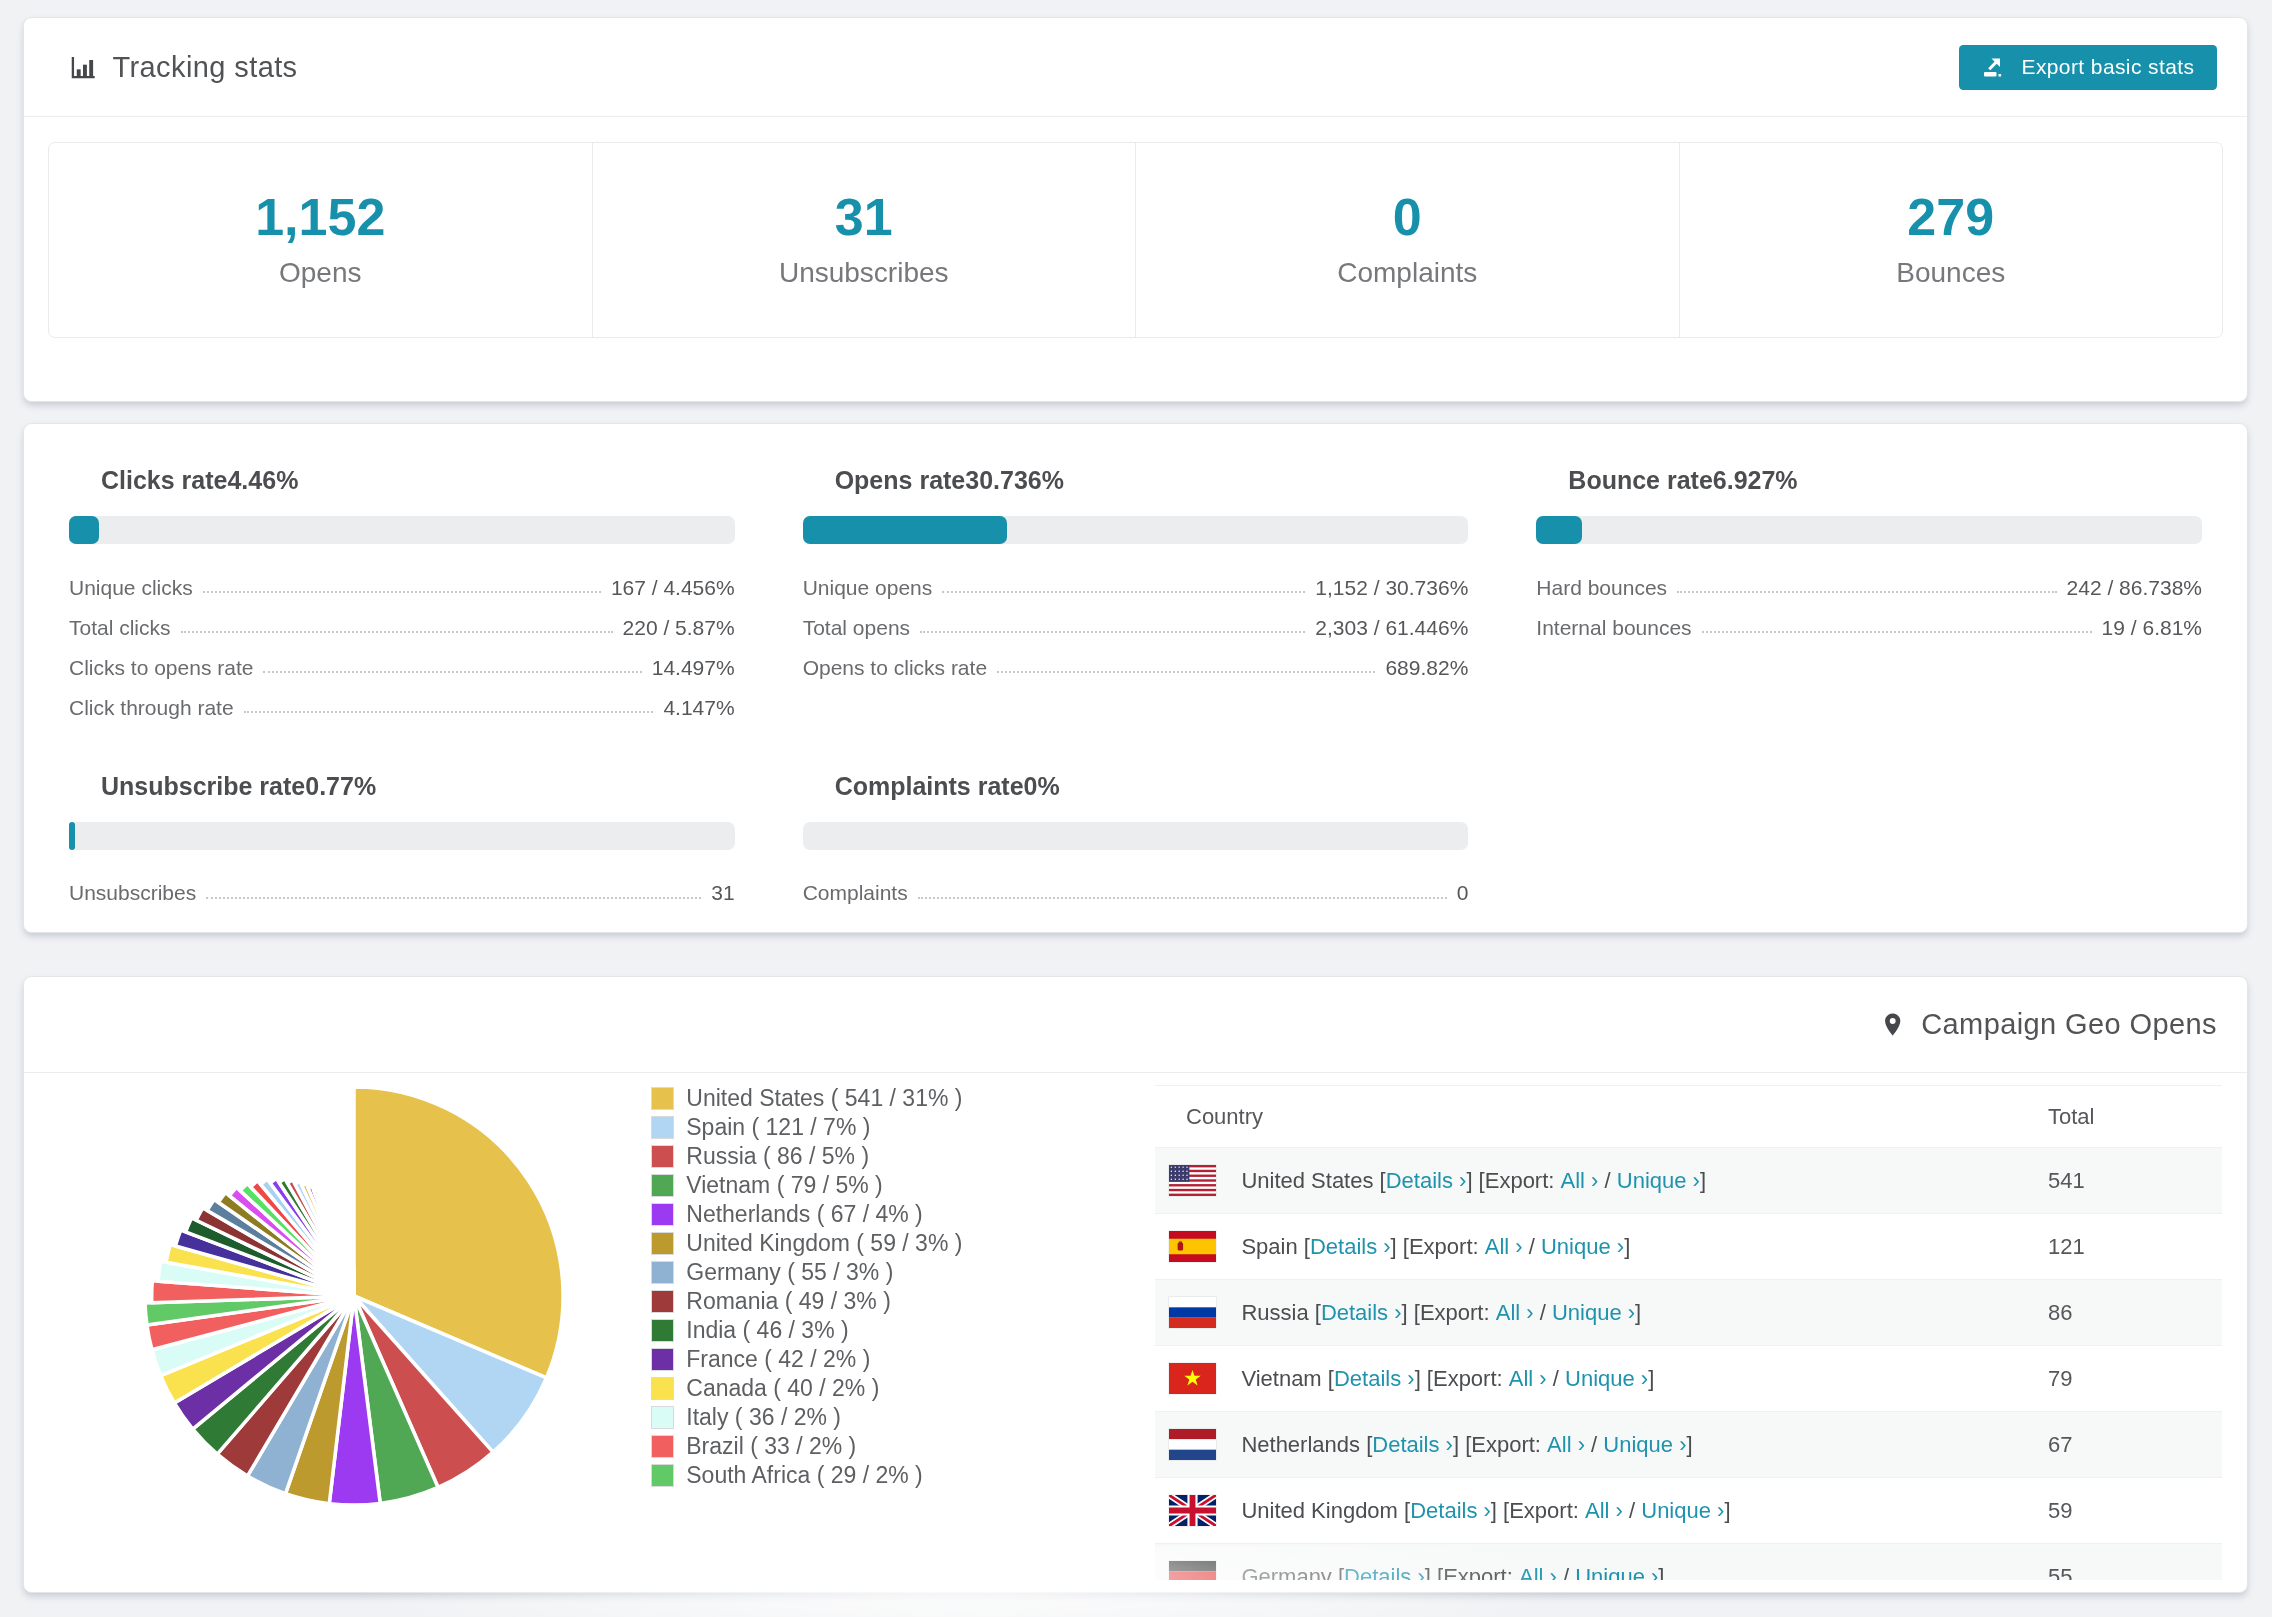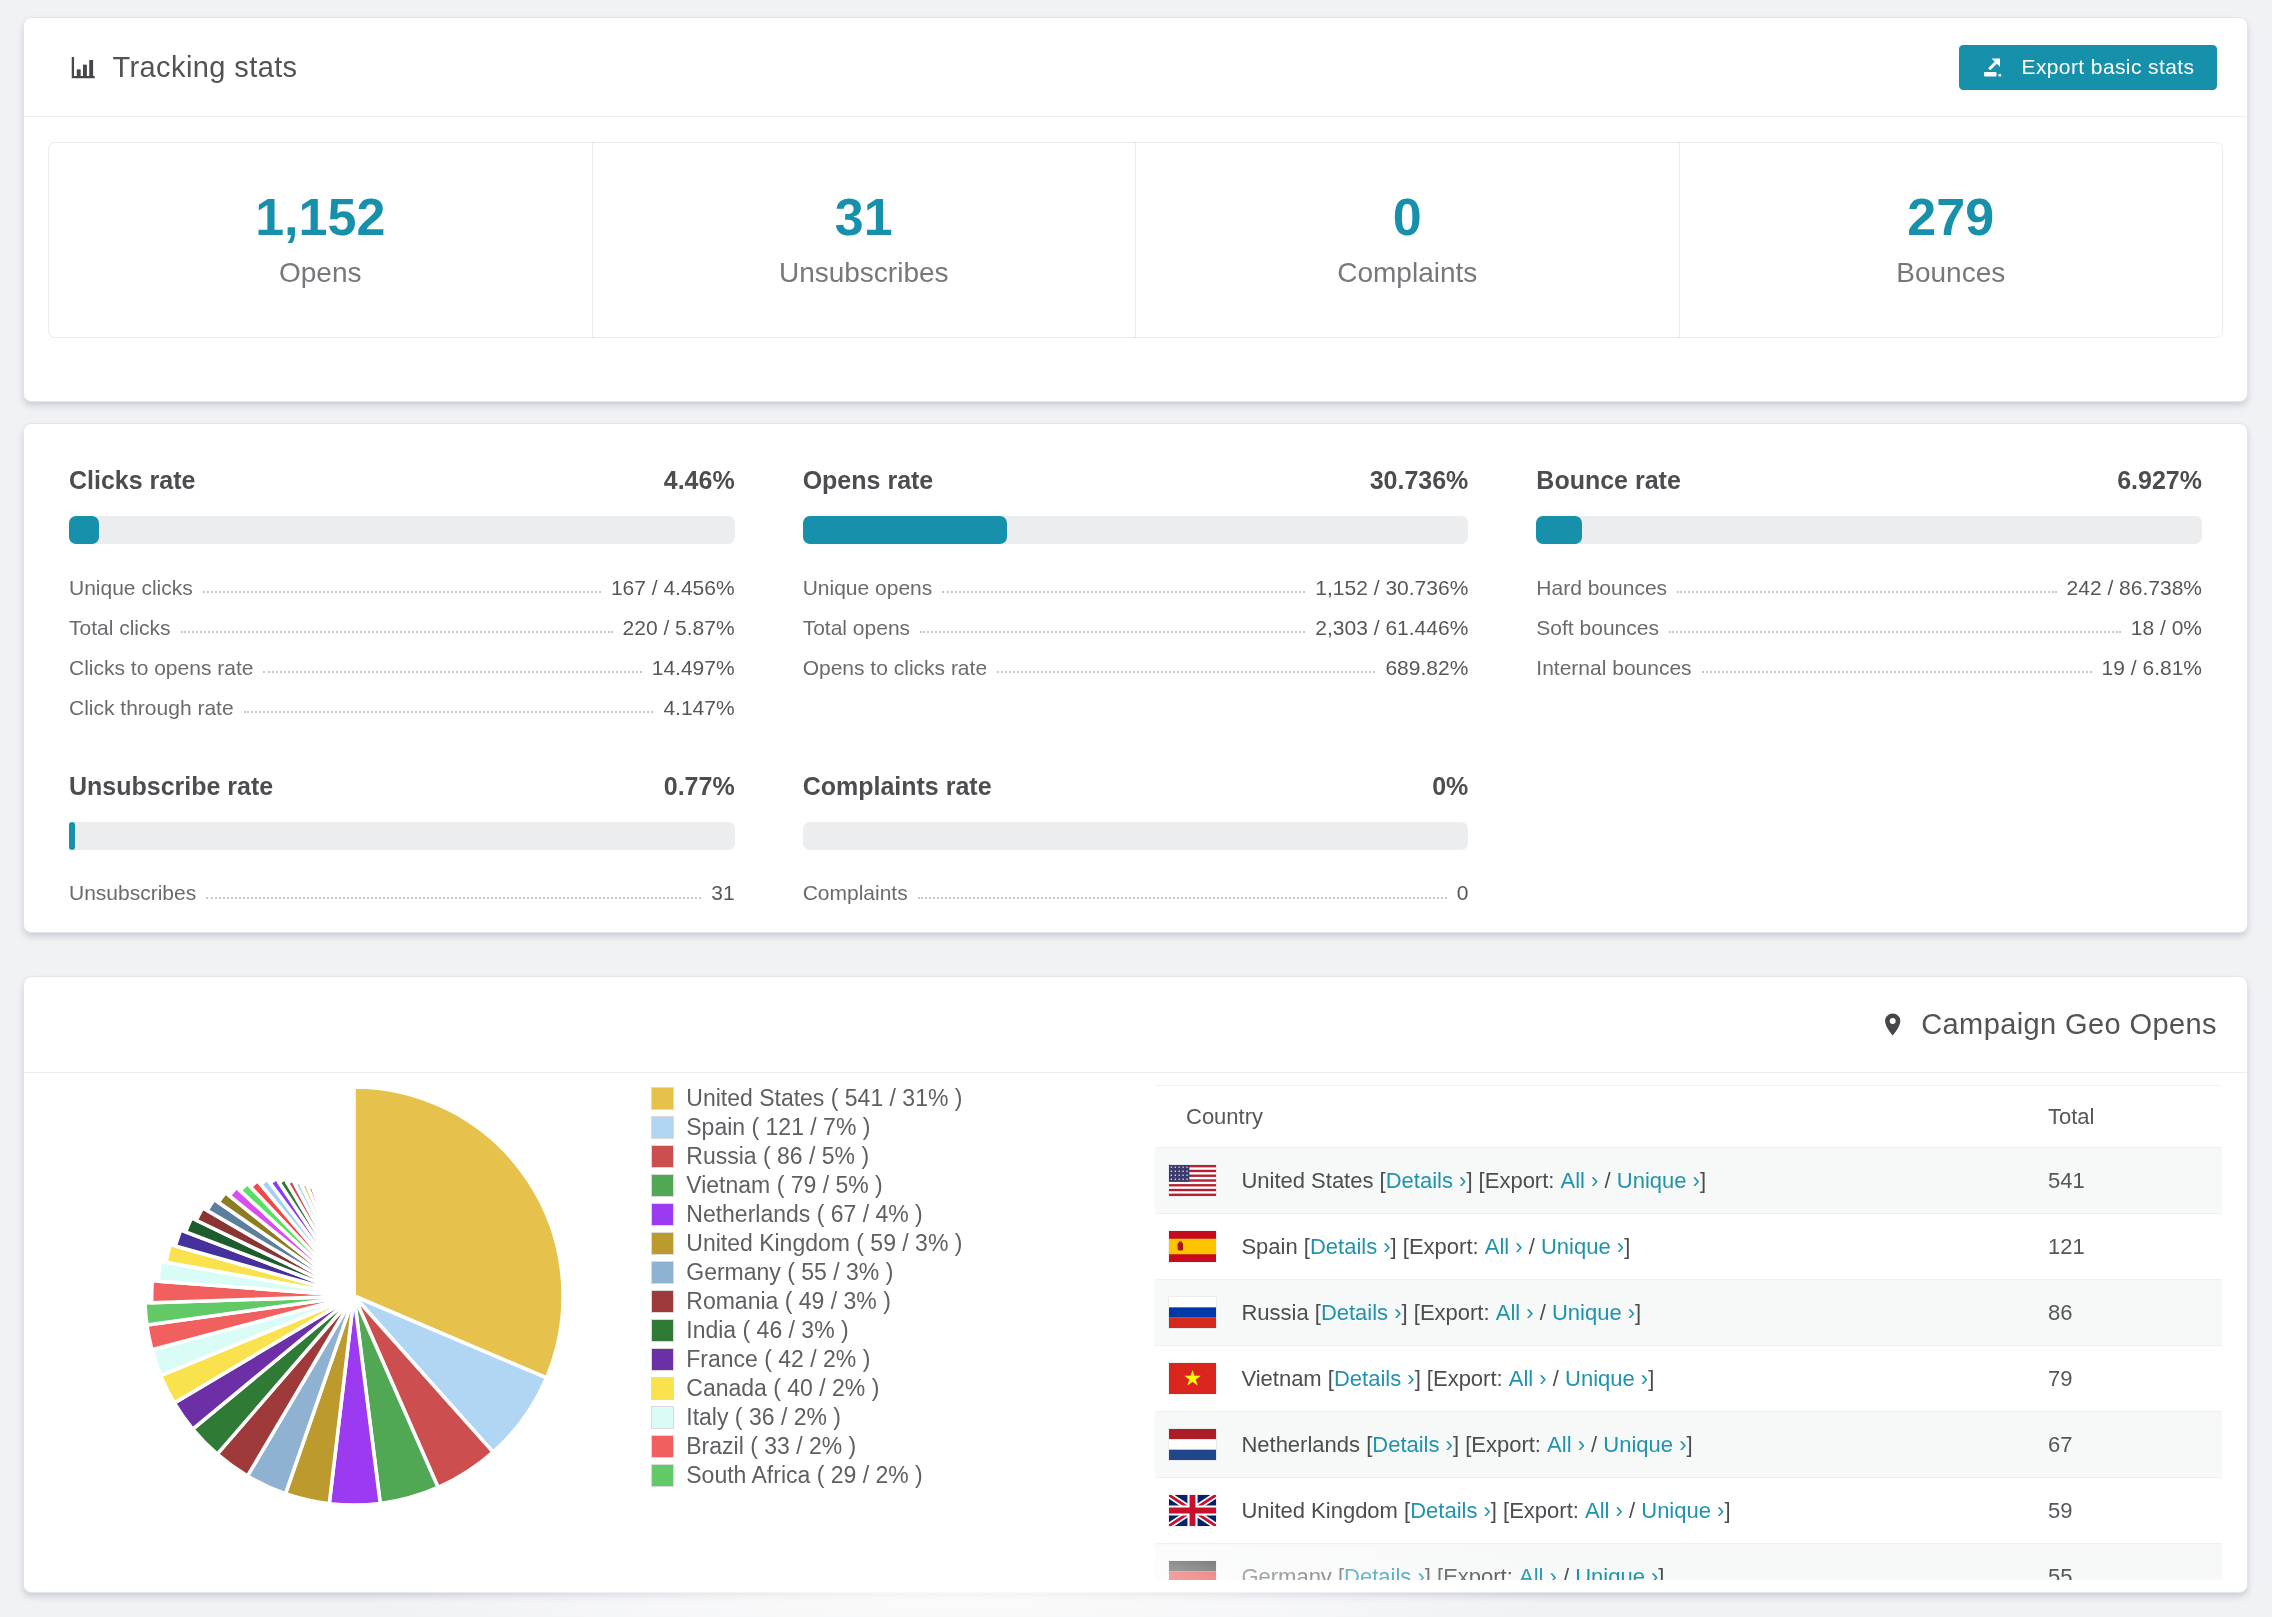--- a/index.html
+++ b/index.html
@@ -46,21 +46,21 @@
   }
   .stat-cell:last-child{border-right:none;}
   .stat-value{font-size:52px;font-weight:700;color:#1791ab;line-height:1;}
   .stat-label{font-size:28px;color:#76787c;margin-top:14px;}
 
   
   .rates-grid{
     display:grid;grid-template-columns:repeat(3,1fr);
     column-gap:68px;row-gap:52px;padding:42px 45px 0 45px;
   }
-  .rate-title-row{display:flex;justify-content:space-between;align-items:baseline;}
+  .rate-title-row{display:flex;align-items:baseline;margin-left:32px;}
   .rtitle{font-size:25px;font-weight:700;color:#4b4d50;}
   .rvalue{font-size:25px;font-weight:700;color:#4b4d50;}
   .bar{margin-top:21px;height:28px;background:#ebedef;border-radius:7px;position:relative;}
   .fill{position:absolute;left:0;top:0;height:100%;background:#1791ab;border-radius:7px;}
   .drows{margin-top:15.5px;}
   .drow{display:flex;align-items:flex-end;height:40px;font-size:21px;}
   .dlabel{color:#696b6e;white-space:nowrap;}
   .leader{flex:1;border-bottom:2.1px dotted #c7c8cb;margin:0 10px 6.4px 10px;}
   .dval{color:#55575a;white-space:nowrap;}
 
@@ -205,25 +205,20 @@
           <span class="rvalue">6.927%</span>
         </div>
         <div class="bar">
           <div class="fill" style="width: 6.927%;"></div>
         </div>
         <div class="drows">
           <div class="drow">
             <span class="dlabel">Hard bounces</span>
             <span class="leader"></span>
             <span class="dval">242 / 86.738%</span>
-          </div>
-          <div class="drow">
-            <span class="dlabel">Soft bounces</span>
-            <span class="leader"></span>
-            <span class="dval">18 / 0%</span>
           </div>
           <div class="drow">
             <span class="dlabel">Internal bounces</span>
             <span class="leader"></span>
             <span class="dval">19 / 6.81%</span>
           </div>
         </div>
       </div>
       <div class="rate-block">
         <div class="rate-title-row">

